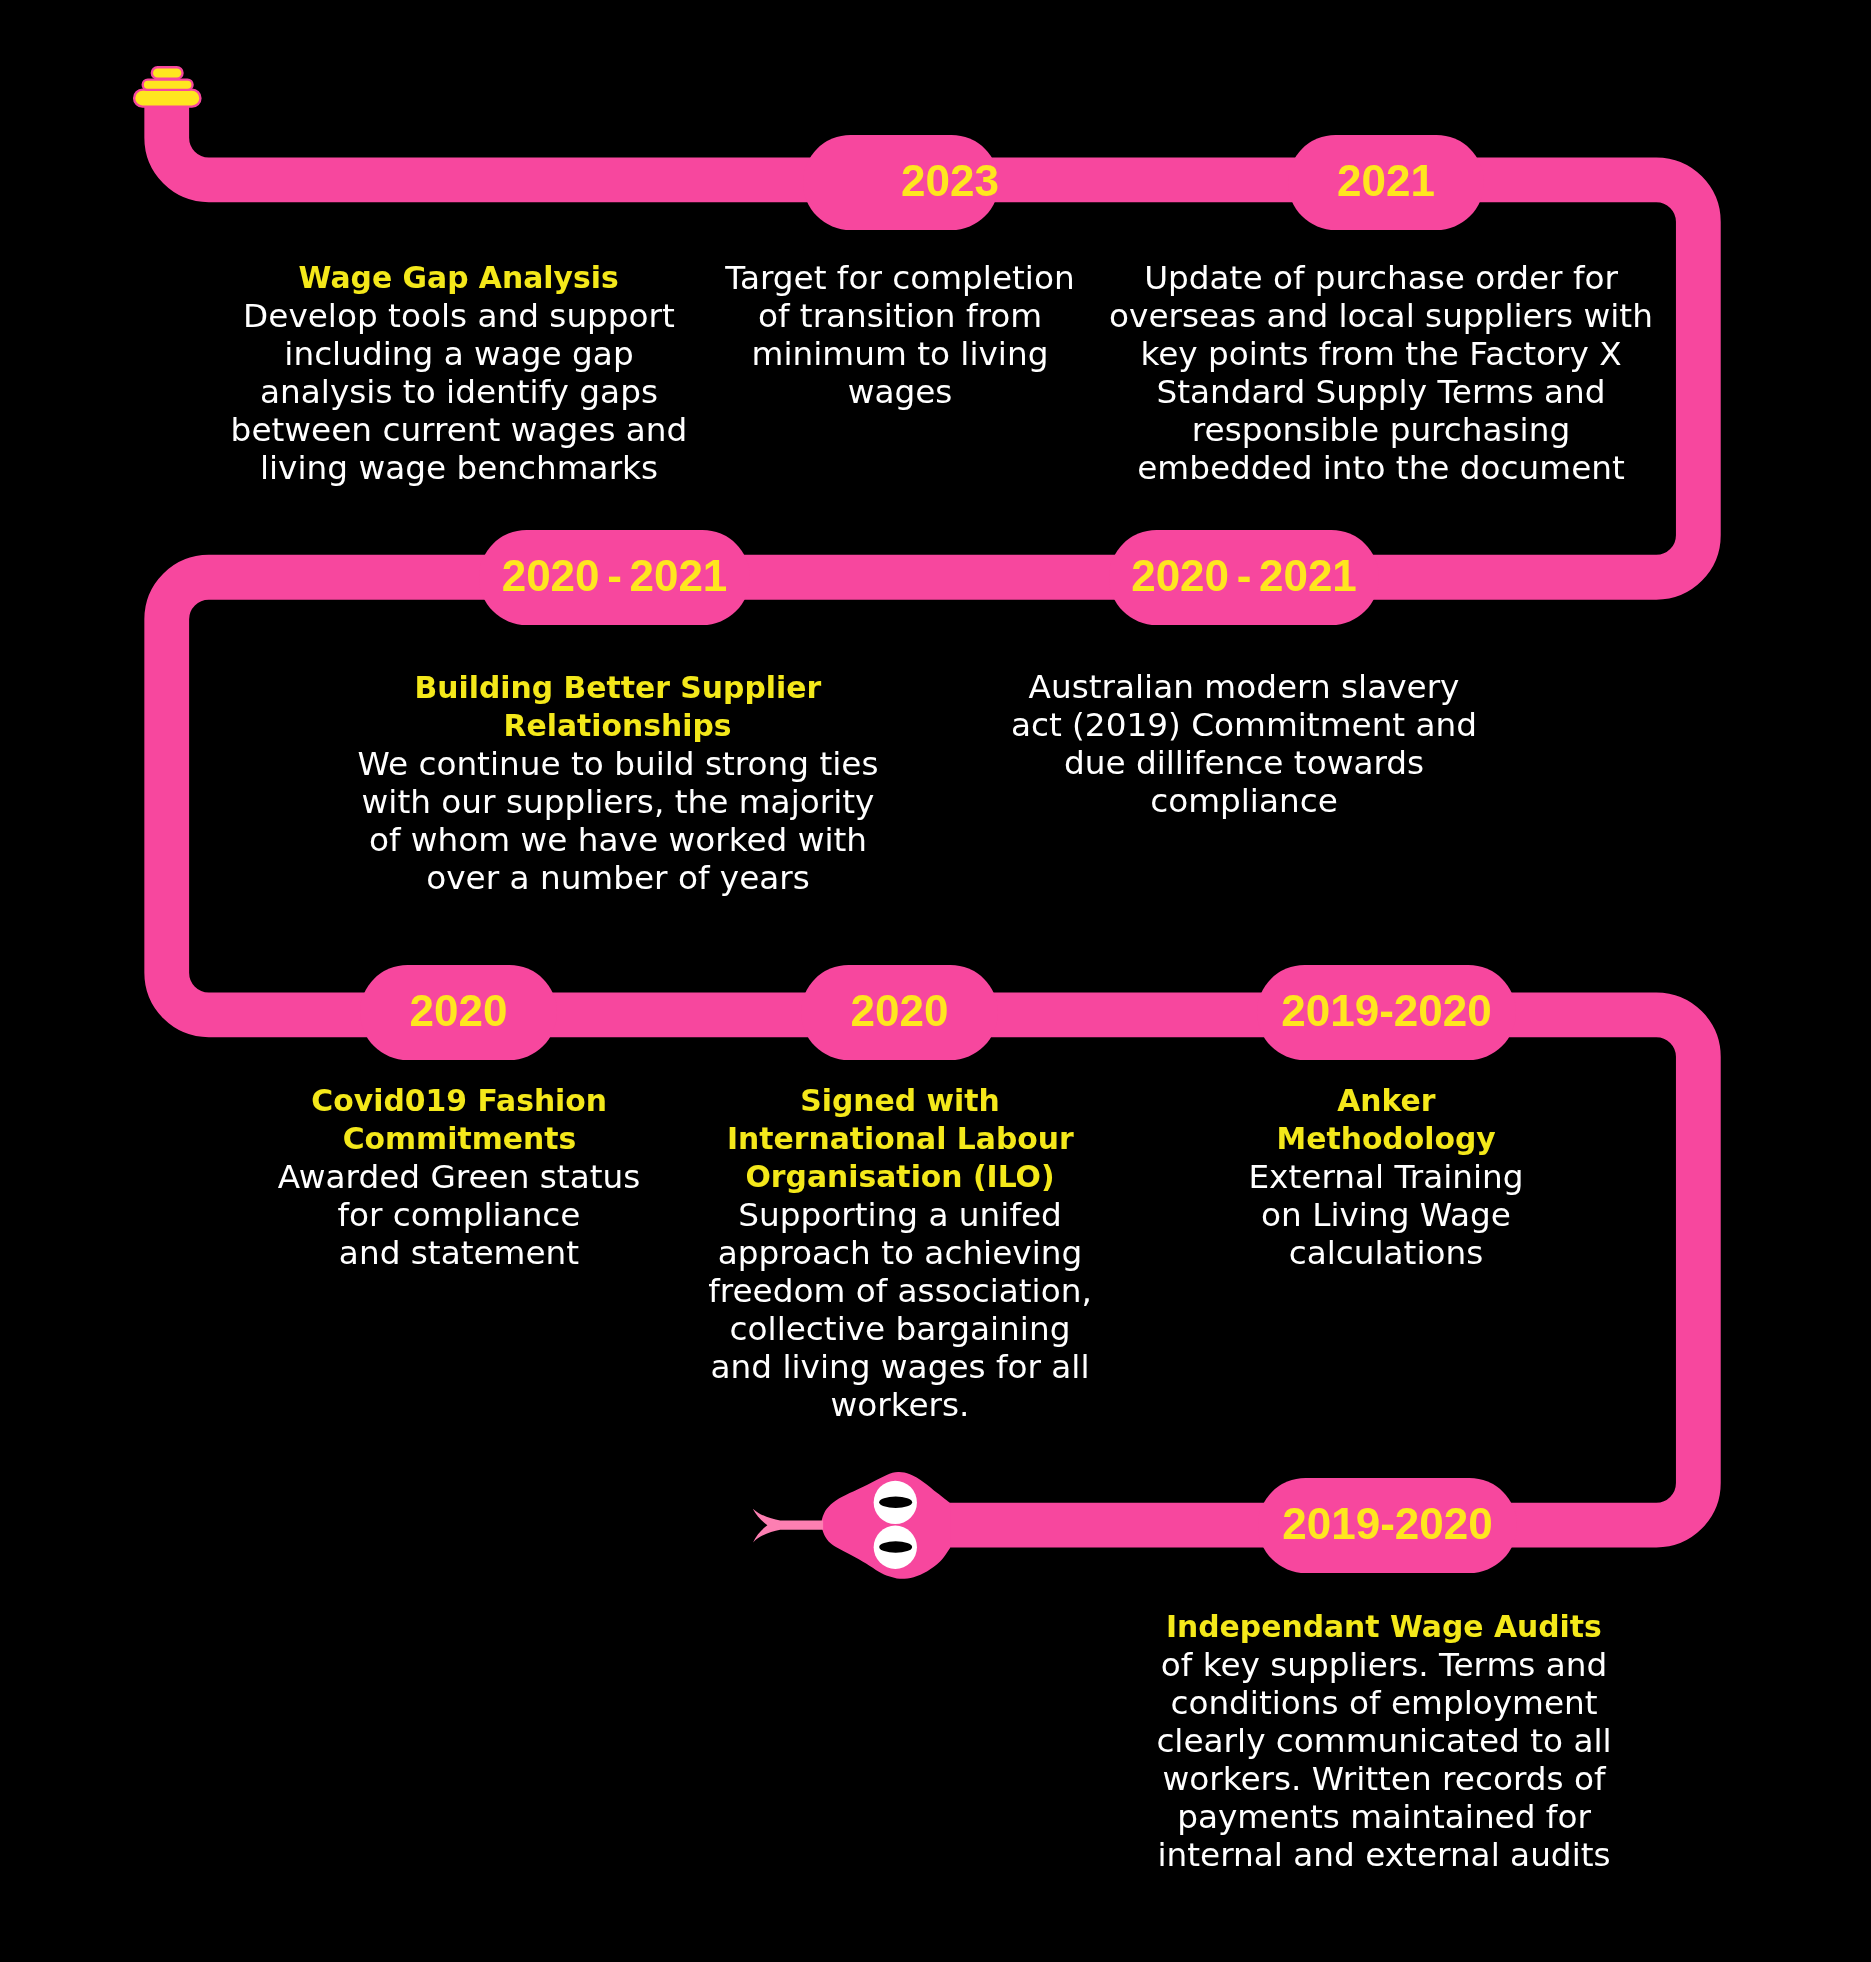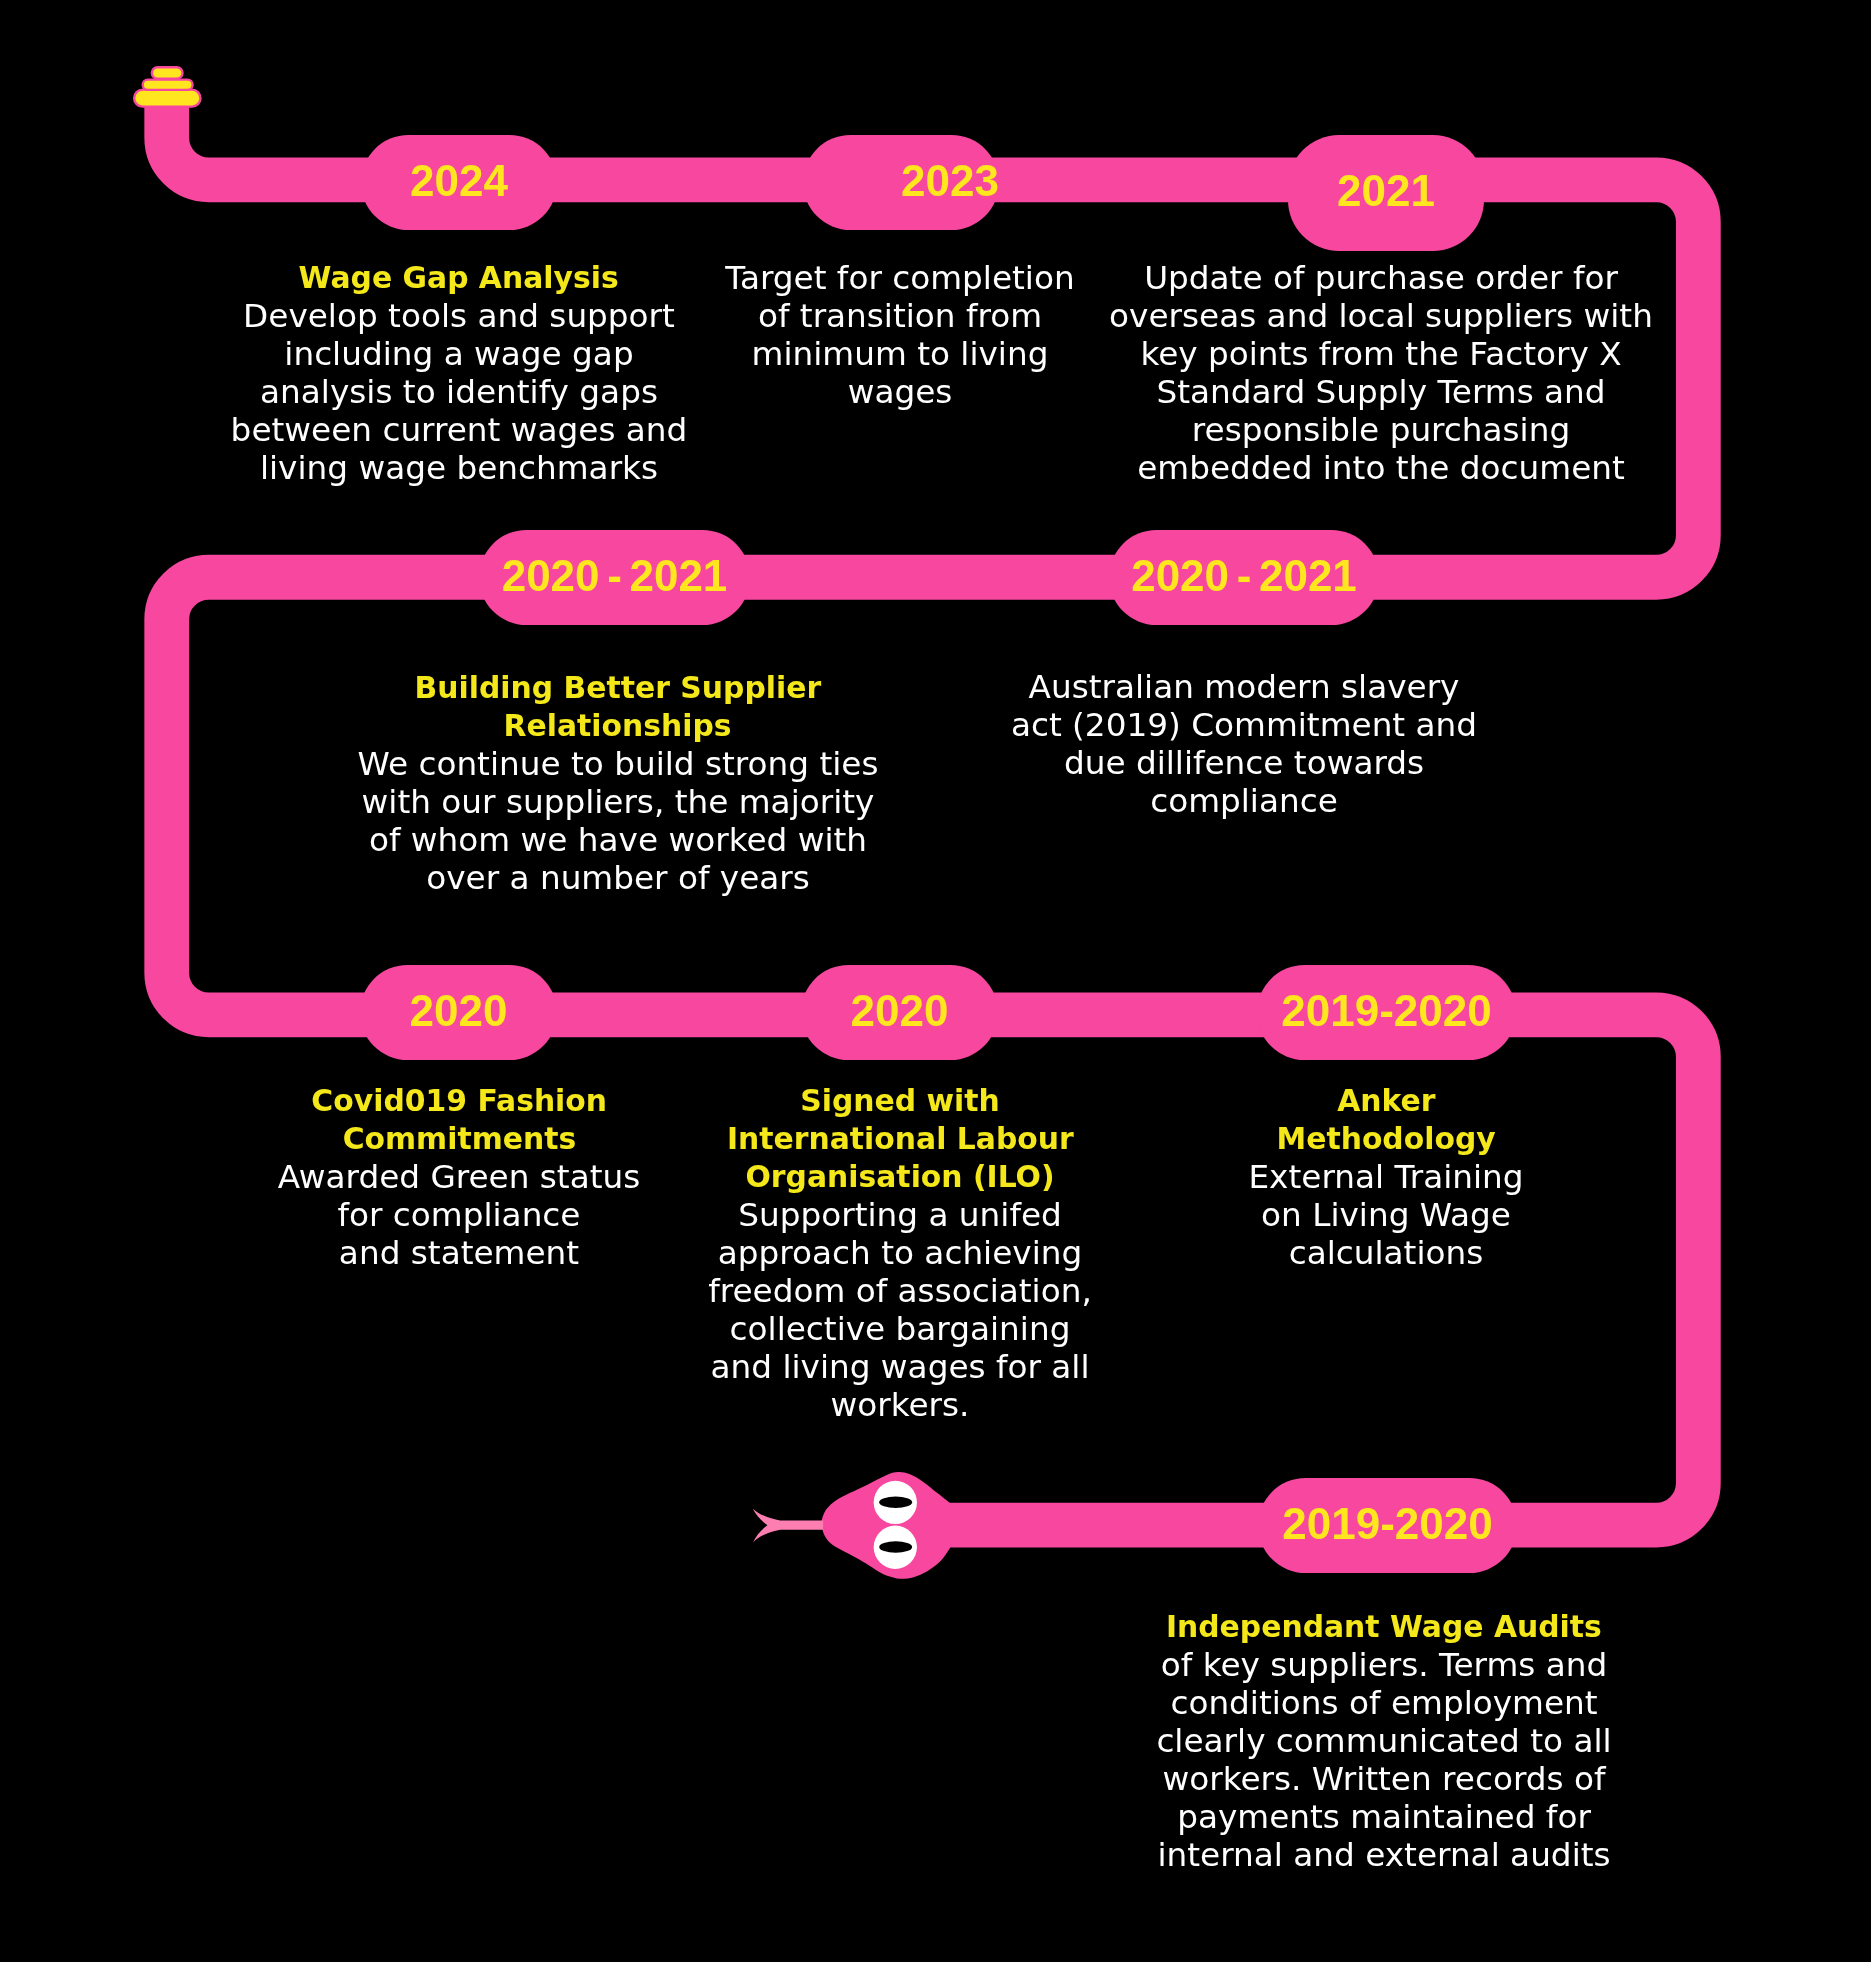--- a/index.html
+++ b/index.html
@@ -53,27 +53,24 @@
     <ellipse cx="980.4" cy="1644" rx="18" ry="6.2" fill="#000"></ellipse>
     <ellipse cx="980.4" cy="1693" rx="18" ry="6.2" fill="#000"></ellipse>
 
     <g>
       <rect x="146.8" y="97.8" width="72.6" height="18.6" rx="9.3" fill="#FFE61F" stroke="#F7479E" stroke-width="2.6"></rect>
       <rect x="156.2" y="86.8" width="54.6" height="11.2" rx="5.6" fill="#FFE61F" stroke="#F7479E" stroke-width="2.6"></rect>
       <rect x="166.2" y="73.2" width="33.6" height="12.6" rx="6.3" fill="#FFE61F" stroke="#F7479E" stroke-width="2.6"></rect>
     </g>
   </svg>
 
-  <div class="pill" style="left:361px;top:135px;width:196px;height:95px;">
-      <span>2024</span>
-    </div>
   <div class="pill" style="left:803px;top:135px;width:196px;height:95px;justify-content:flex-end;">
       <span>2023</span>
     </div>
-  <div class="pill" style="left:1288px;top:135px;width:196px;height:116px;">
+  <div class="pill" style="left:1288px;top:135px;width:196px;height:95px;">
       <span>2021</span>
     </div>
 
   <div class="pill" style="left:479px;top:530px;width:271px;height:95px;">
       <span>2020 - 2021</span>
     </div>
   <div class="pill" style="left:1109px;top:530px;width:270px;height:95px;">
       <span>2020 - 2021</span>
     </div>
 

